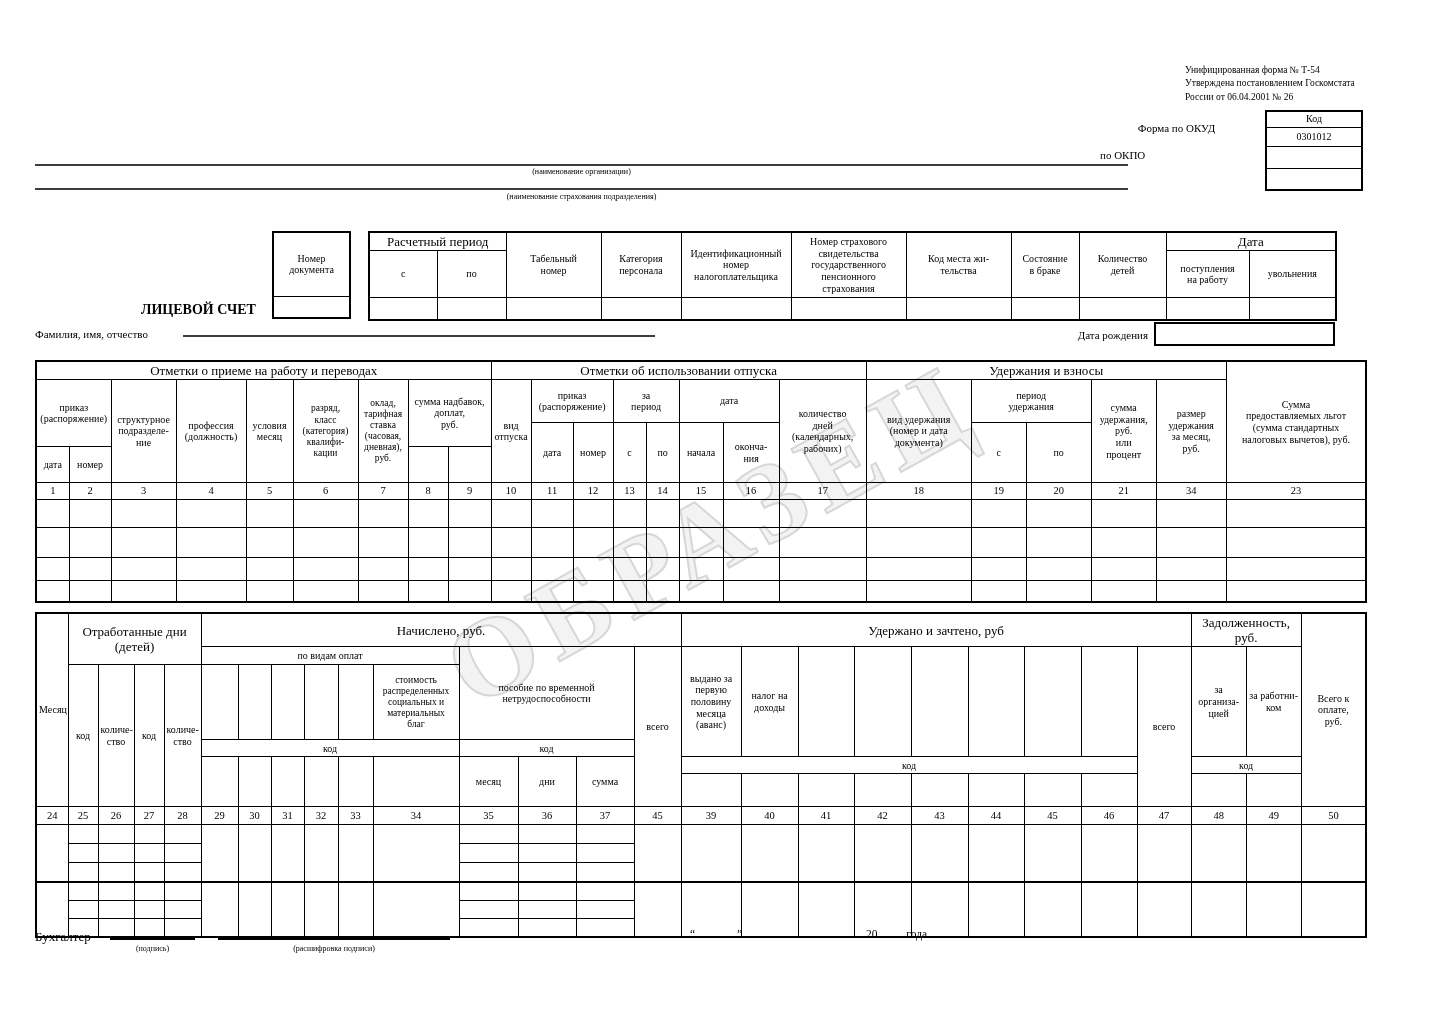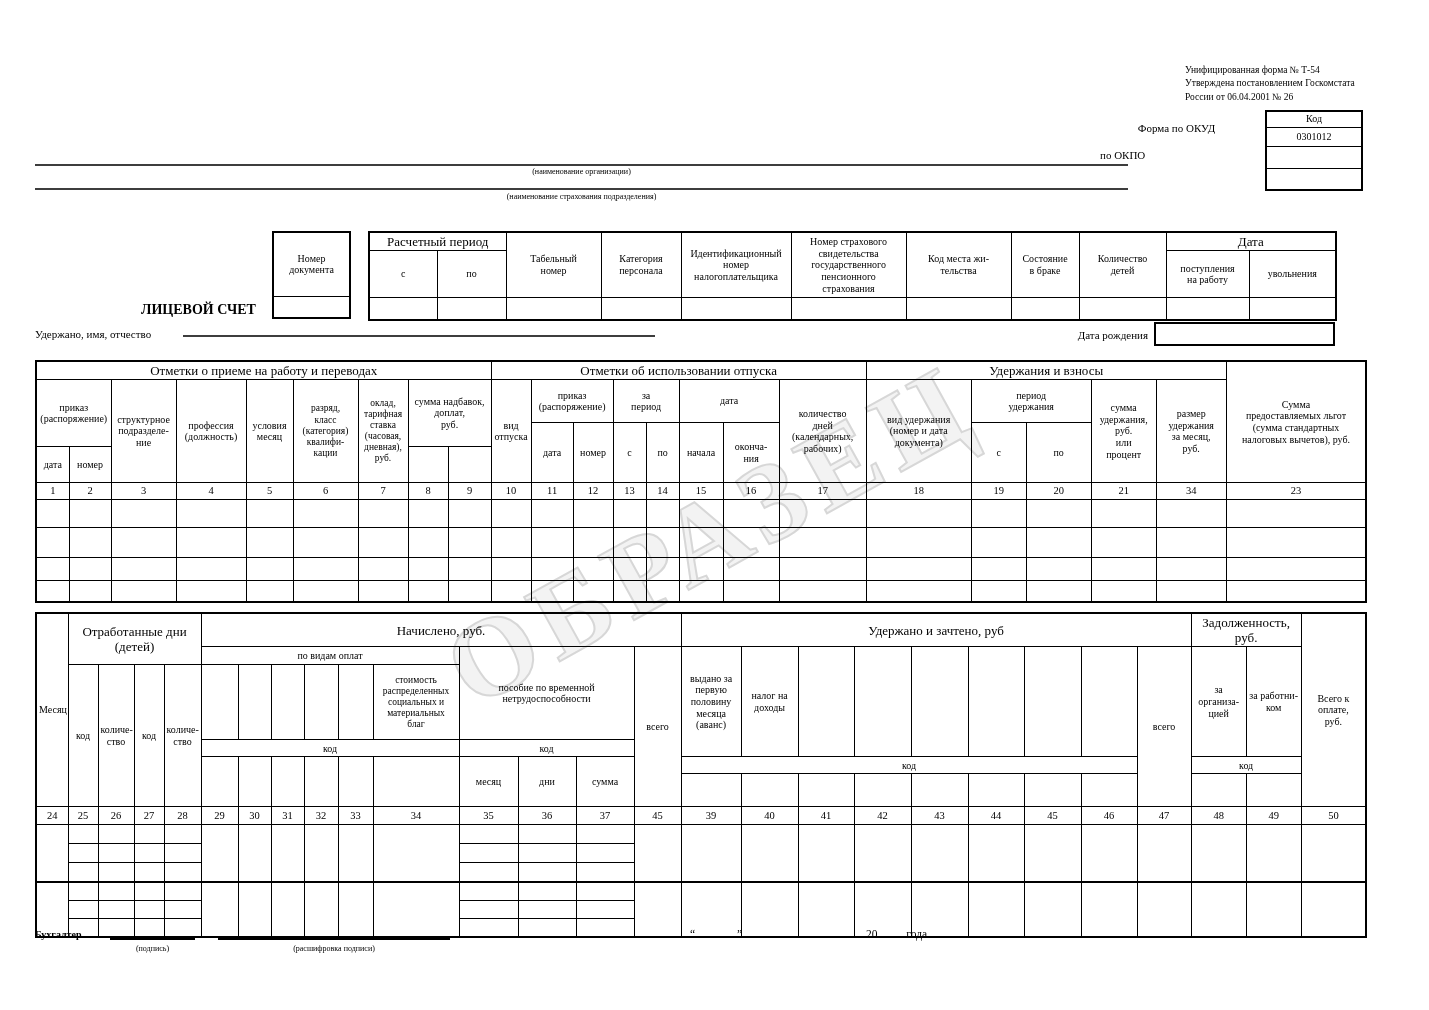--- a/index.html
+++ b/index.html
@@ -129,21 +129,21 @@
         <td></td>
         <td></td>
         <td></td>
         <td></td>
   </tr>
 </tbody>
   </table>
 
 <div class="abs" style="left:141px;top:302px;font-size:14px;font-weight:bold">ЛИЦЕВОЙ СЧЕТ</div>
 
-<div class="abs lbl" style="left:35px;top:328px">Удержано, имя, отчество</div>
+<div class="abs lbl" style="left:35px;top:328px">Фамилия, имя, отчество</div>
 <div class="abs" style="left:183px;top:315px;width:472px;height:22px;border-bottom:2px solid #3d3d3d"></div>
 <div class="abs lbl" style="left:1020px;top:329px;width:128px;text-align:right">Дата рождения</div>
 <div class="abs" style="left:1154px;top:322px;width:181px;height:24px;border:2px solid #000"></div>
 
 <table style="left:35px;top:360px;width:1330px">
   <colgroup>
     <col style="width:33px">
       <col style="width:42px">
       <col style="width:65px">
       <col style="width:70px">
@@ -604,21 +604,21 @@
         <td></td>
         <td></td>
         <td></td>
         <td></td>
         <td></td>
         <td></td>
   </tr>
 </tbody>
   </table>
 
-<div class="abs" style="left:35px;top:929px;font-size:10px;font-weight:bold">Бухгалтер</div>
+<div class="abs" style="left:35px;top:929px;font-size:13px;font-weight:normal">Бухгалтер</div>
 <div class="abs" style="left:110px;top:917px;width:85px;height:23px;border-bottom:2px solid #000"></div>
 <div class="abs caption" style="left:110px;top:944px;width:85px">(подпись)</div>
 <div class="abs" style="left:218px;top:917px;width:232px;height:23px;border-bottom:2px solid #000"></div>
 <div class="abs caption" style="left:218px;top:944px;width:232px">(расшифровка подписи)</div>
 
 <div class="abs" style="left:690px;top:927px;font-size:11.5px">
   <span>“</span><span class="ul w45"></span><span>”</span>
   <span class="ul w115"></span>
   <span>20</span><span class="ul w28"></span>
   <span>года</span>

